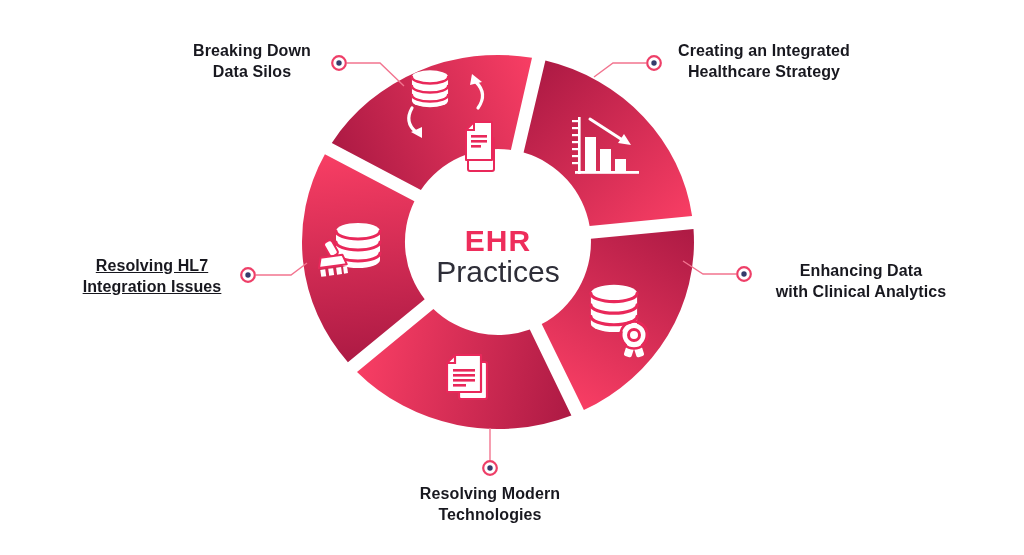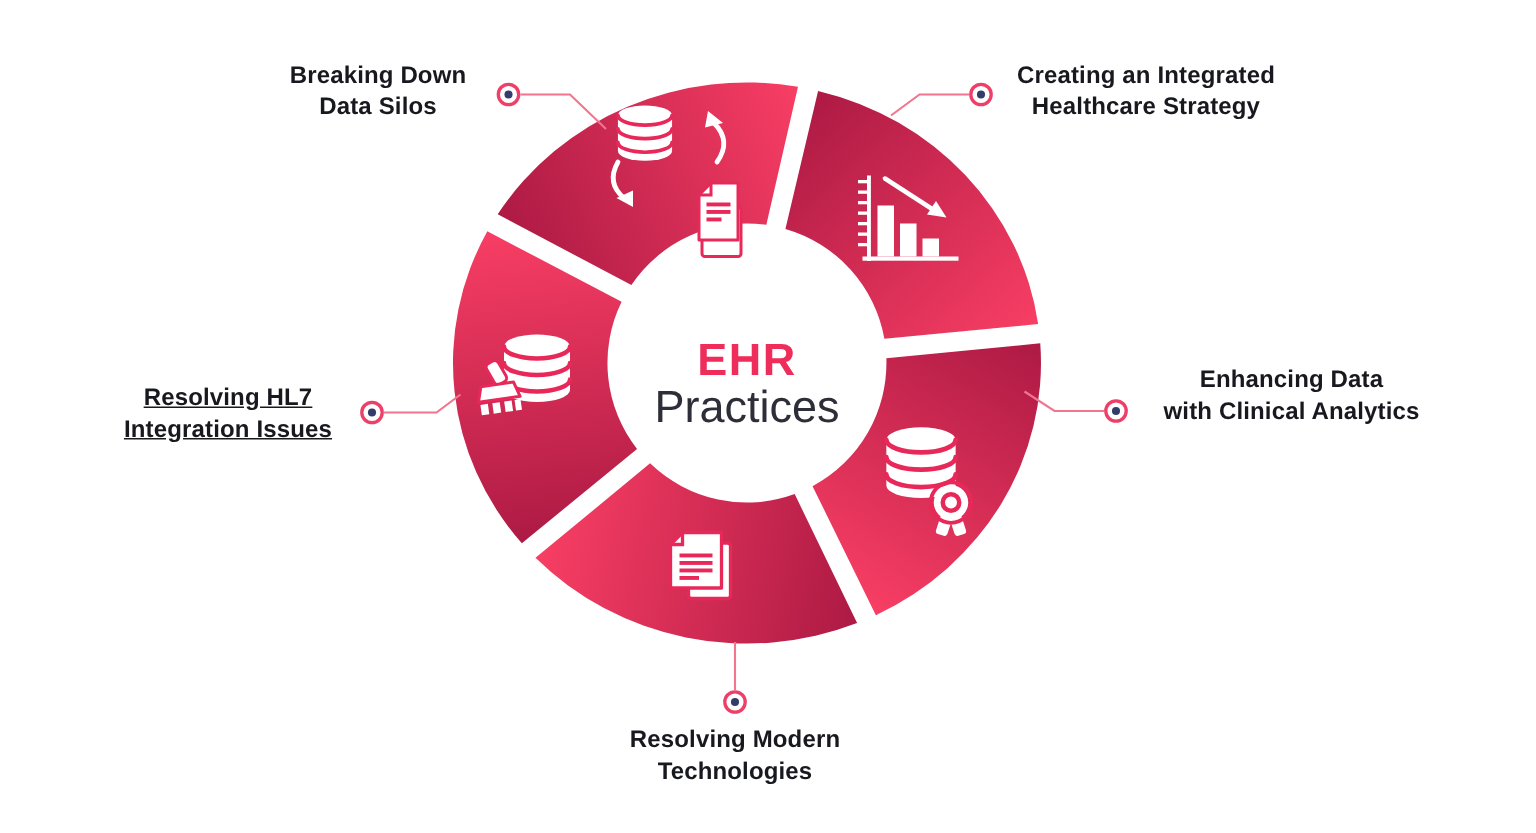--- a/index.html
+++ b/index.html
@@ -14,21 +14,21 @@
     font-family:"Liberation Sans", sans-serif;
   }
   #stage svg{position:absolute;left:0;top:0;}
   .seg-label{
     position:absolute;width:240px;text-align:center;
     font-weight:700;font-size:16px;line-height:21px;
     color:var(--label-text);white-space:pre-line;letter-spacing:.1px;
   }
   .lbl-breaking{left:132px;top:40px;}
   .lbl-creating{left:644px;top:40px;}
-  .lbl-enhancing{left:741px;top:243px;}
+  .lbl-enhancing{left:741px;top:260px;}
   .lbl-leveraging{left:370px;top:483px;}
   .lbl-resolving{left:32px;top:255px;text-decoration:underline;}
   .center-title{
     position:absolute;left:388px;top:189px;width:220px;text-align:center;margin-top:36px;
   }
   .center-title .ehr{
     display:block;font-weight:800;font-size:30px;line-height:32px;
     letter-spacing:1px;color:var(--accent);
   }
   .center-title .sub{

